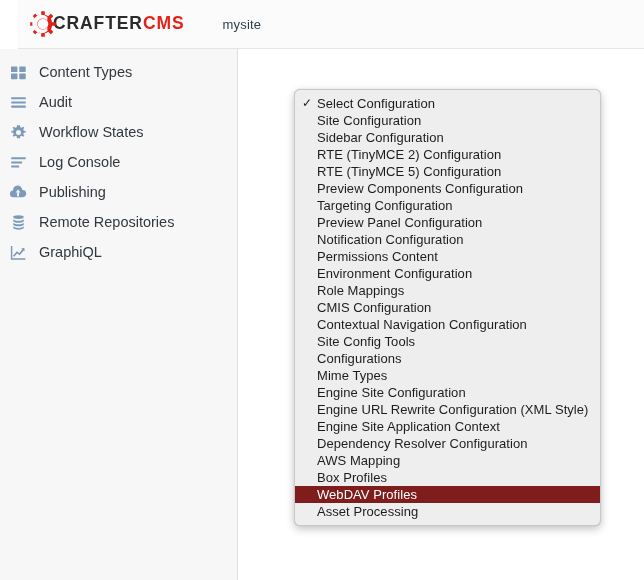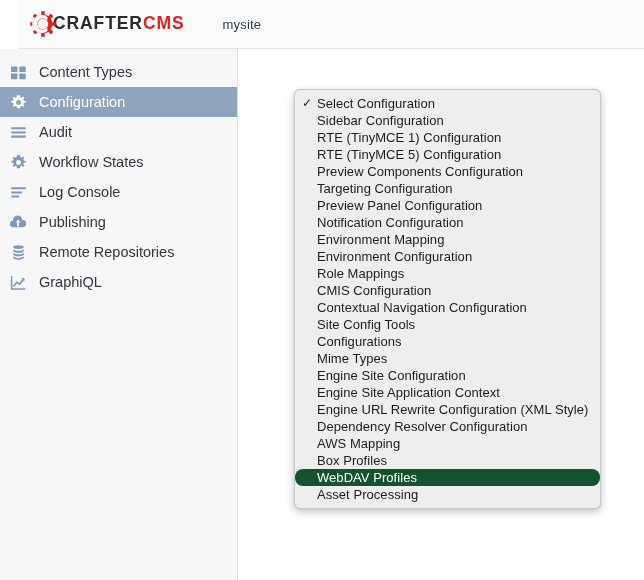--- a/index.html
+++ b/index.html
@@ -125,23 +125,22 @@
     line-height: 17px;
     font-size: 13px;
     color: #1d1d1d;
     padding-left: 22px;
     position: relative;
     white-space: nowrap;
     cursor: default;
     letter-spacing: 0.05px;
   }
   .menu-item.highlighted {
-    background: #14532d;
+    background: #7f1d1d;
     color: #ffffff;
-    border-radius: 8px;
   }
   .menu-check {
     position: absolute;
     left: 7px;
     top: 0;
     font-size: 12px;
     line-height: 17px;
     color: #1d1d1d;
   }
 </style>
@@ -183,31 +182,20 @@
             <rect x="1" y="2.5" width="6.4" height="5.6" rx="0.6"></rect>
             <rect x="9.3" y="2.5" width="6.4" height="5.6" rx="0.6"></rect>
             <rect x="1" y="9.6" width="6.4" height="5.6" rx="0.6"></rect>
             <rect x="9.3" y="9.6" width="6.4" height="5.6" rx="0.6"></rect>
           </g>
         </svg>
     </span>
     <span class="nav-label">Content Types</span>
   </div>
 
-  <div class="nav-item selected">
-    <span class="nav-icon">
-      <svg width="17" height="17" viewBox="0 0 17 17">
-          <g fill="#ffffff">
-            <path d="M8.5 1.3 l1.5 0 0.35 1.9 1.35 0.56 1.6-1.1 1.05 1.05 -1.1 1.6 0.56 1.35 1.9 0.35 0 1.5 -1.9 0.35 -0.56 1.35 1.1 1.6 -1.05 1.05 -1.6-1.1 -1.35 0.56 -0.35 1.9 -1.5 0 -1.5 0 -0.35-1.9 -1.35-0.56 -1.6 1.1 -1.05-1.05 1.1-1.6 -0.56-1.35 -1.9-0.35 0-1.5 1.9-0.35 0.56-1.35 -1.1-1.6 1.05-1.05 1.6 1.1 1.35-0.56 0.35-1.9z"></path>
-          </g>
-          <circle cx="8.5" cy="8.5" r="2.5" fill="#8ea4bd"></circle>
-        </svg>
-    </span>
-    <span class="nav-label">Configuration</span>
-  </div>
 
   <div class="nav-item">
     <span class="nav-icon">
       <svg width="17" height="17" viewBox="0 0 17 17">
           <g fill="#7d9ab8">
             <rect x="1.2" y="3.2" width="14.6" height="2.1" rx="0.4"></rect>
             <rect x="1.2" y="7.4" width="14.6" height="2.1" rx="0.4"></rect>
             <rect x="1.2" y="11.6" width="14.6" height="2.1" rx="0.4"></rect>
           </g>
         </svg>
@@ -277,36 +265,37 @@
     </span>
     <span class="nav-label">GraphiQL</span>
   </div>
 
 </nav>
 
 <div class="content"></div>
 
 <div class="dropdown" id="dropdown-menu">
     <div class="menu-item"><span class="menu-check">✓</span><span>Select Configuration</span></div>
+    <div class="menu-item"><span>Site Configuration</span></div>
     <div class="menu-item"><span>Sidebar Configuration</span></div>
-    <div class="menu-item"><span>RTE (TinyMCE 1) Configuration</span></div>
+    <div class="menu-item"><span>RTE (TinyMCE 2) Configuration</span></div>
     <div class="menu-item"><span>RTE (TinyMCE 5) Configuration</span></div>
     <div class="menu-item"><span>Preview Components Configuration</span></div>
     <div class="menu-item"><span>Targeting Configuration</span></div>
     <div class="menu-item"><span>Preview Panel Configuration</span></div>
     <div class="menu-item"><span>Notification Configuration</span></div>
-    <div class="menu-item"><span>Environment Mapping</span></div>
+    <div class="menu-item"><span>Permissions Content</span></div>
     <div class="menu-item"><span>Environment Configuration</span></div>
     <div class="menu-item"><span>Role Mappings</span></div>
     <div class="menu-item"><span>CMIS Configuration</span></div>
     <div class="menu-item"><span>Contextual Navigation Configuration</span></div>
     <div class="menu-item"><span>Site Config Tools</span></div>
     <div class="menu-item"><span>Configurations</span></div>
     <div class="menu-item"><span>Mime Types</span></div>
     <div class="menu-item"><span>Engine Site Configuration</span></div>
+    <div class="menu-item"><span>Engine URL Rewrite Configuration (XML Style)</span></div>
     <div class="menu-item"><span>Engine Site Application Context</span></div>
-    <div class="menu-item"><span>Engine URL Rewrite Configuration (XML Style)</span></div>
     <div class="menu-item"><span>Dependency Resolver Configuration</span></div>
     <div class="menu-item"><span>AWS Mapping</span></div>
     <div class="menu-item"><span>Box Profiles</span></div>
     <div class="menu-item highlighted"><span>WebDAV Profiles</span></div>
     <div class="menu-item"><span>Asset Processing</span></div>
   </div>
 
 </body></html>

